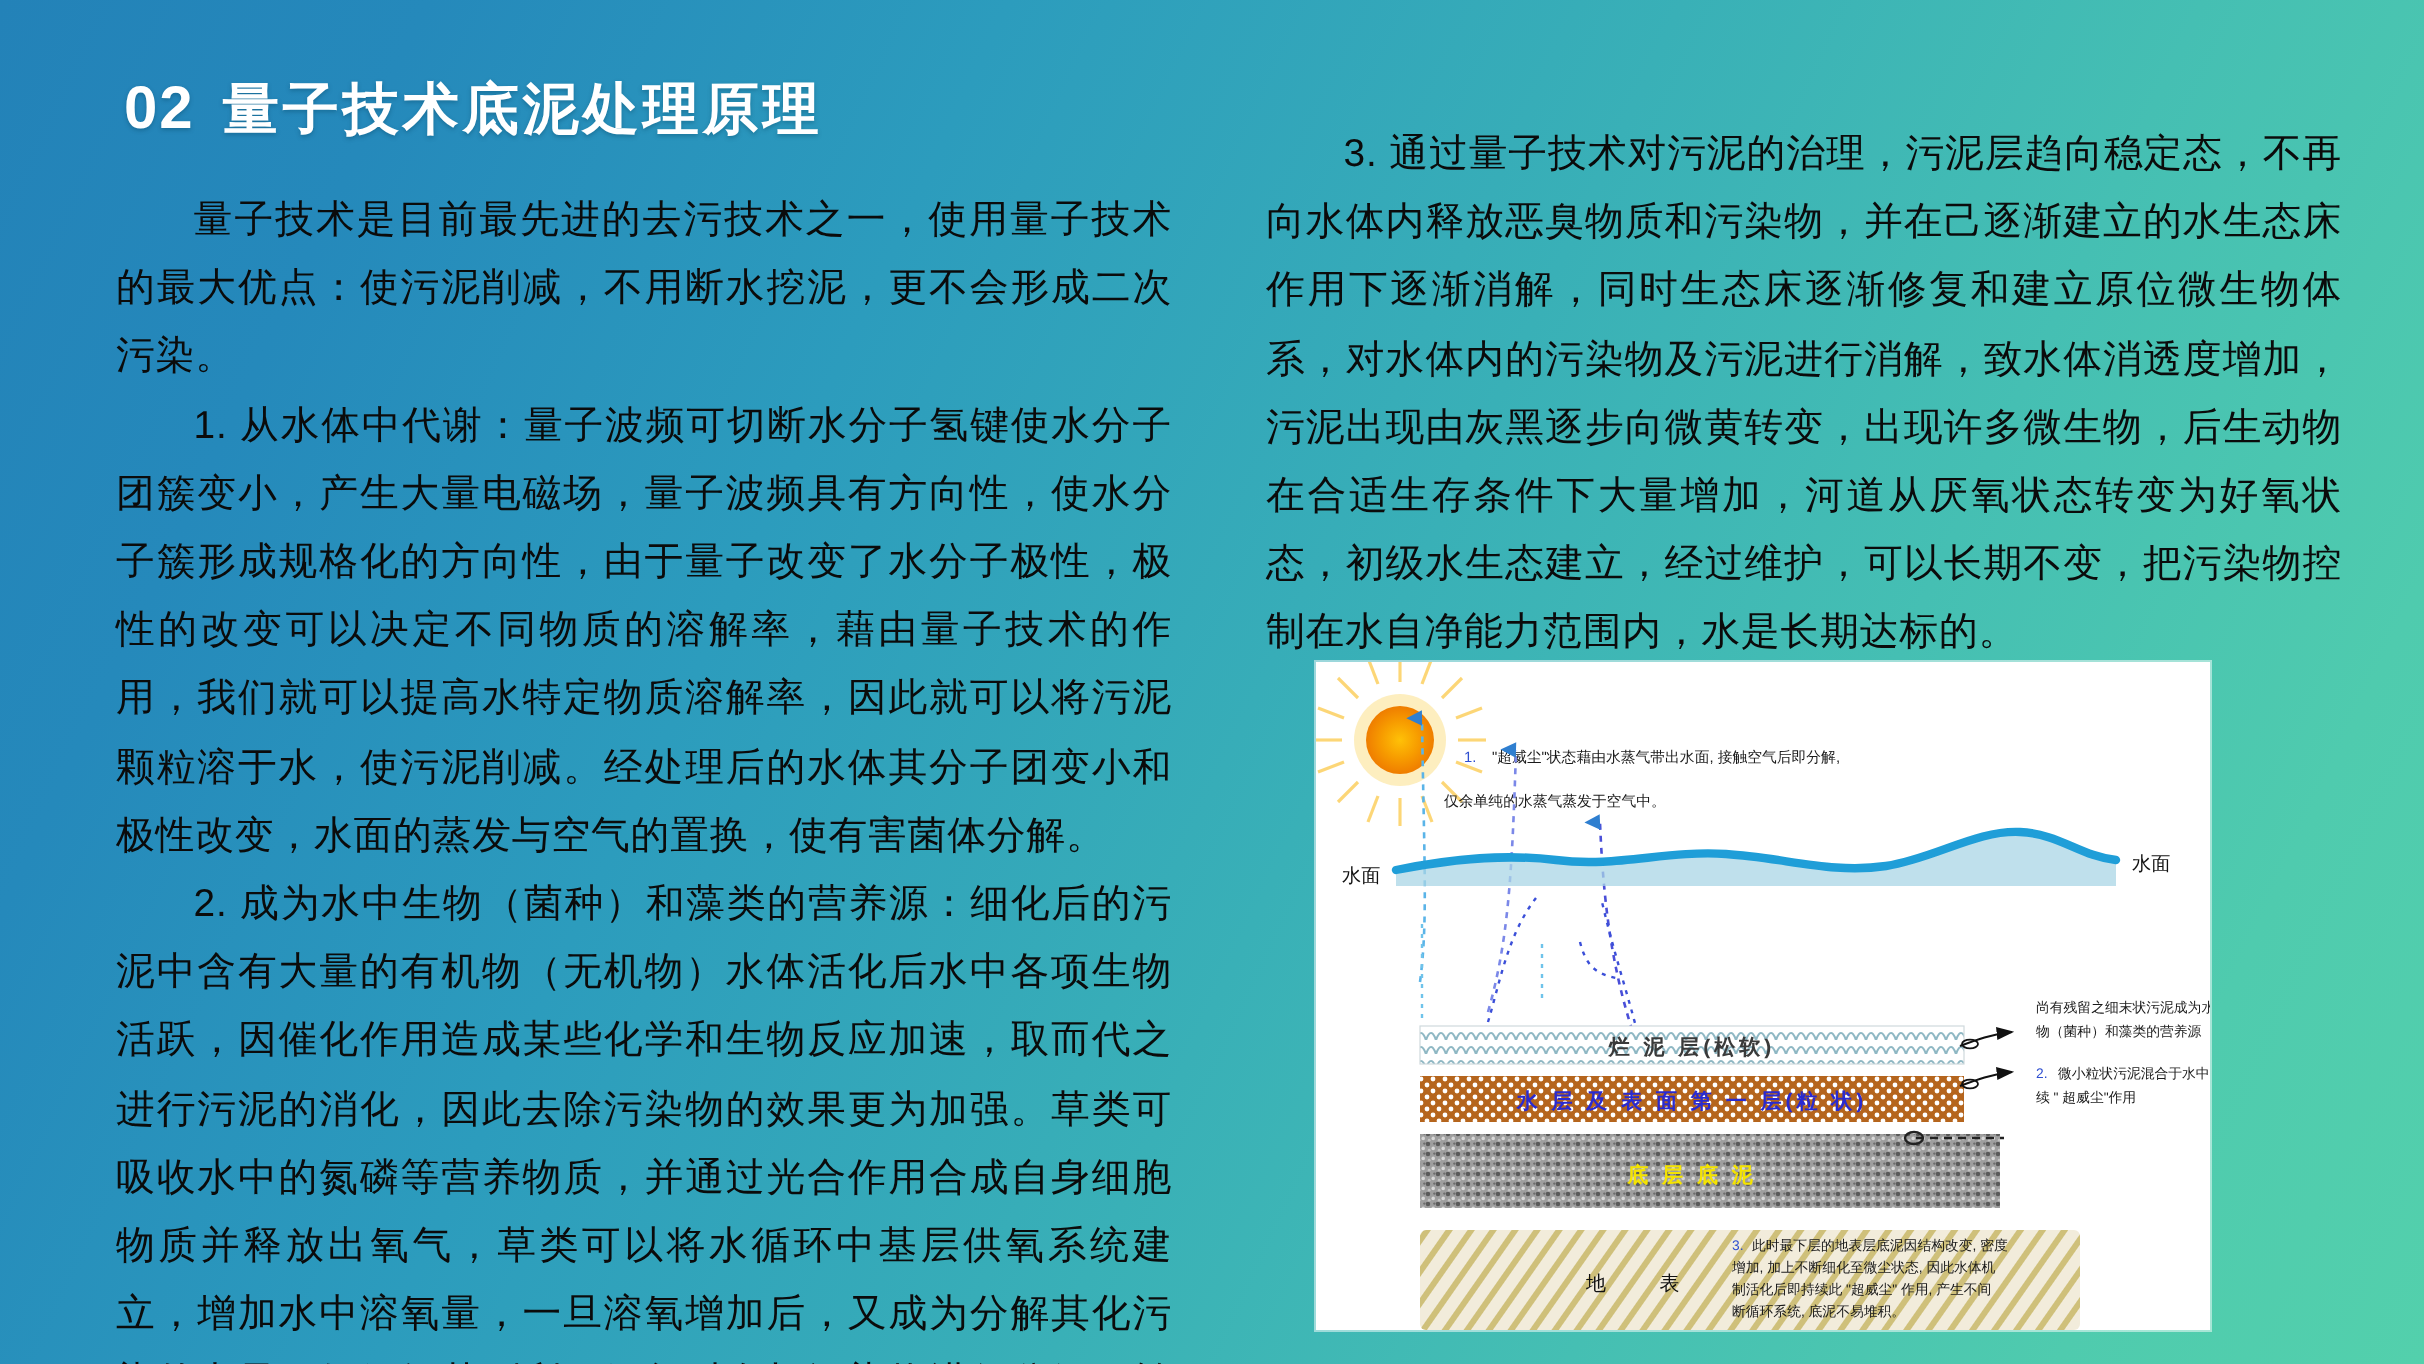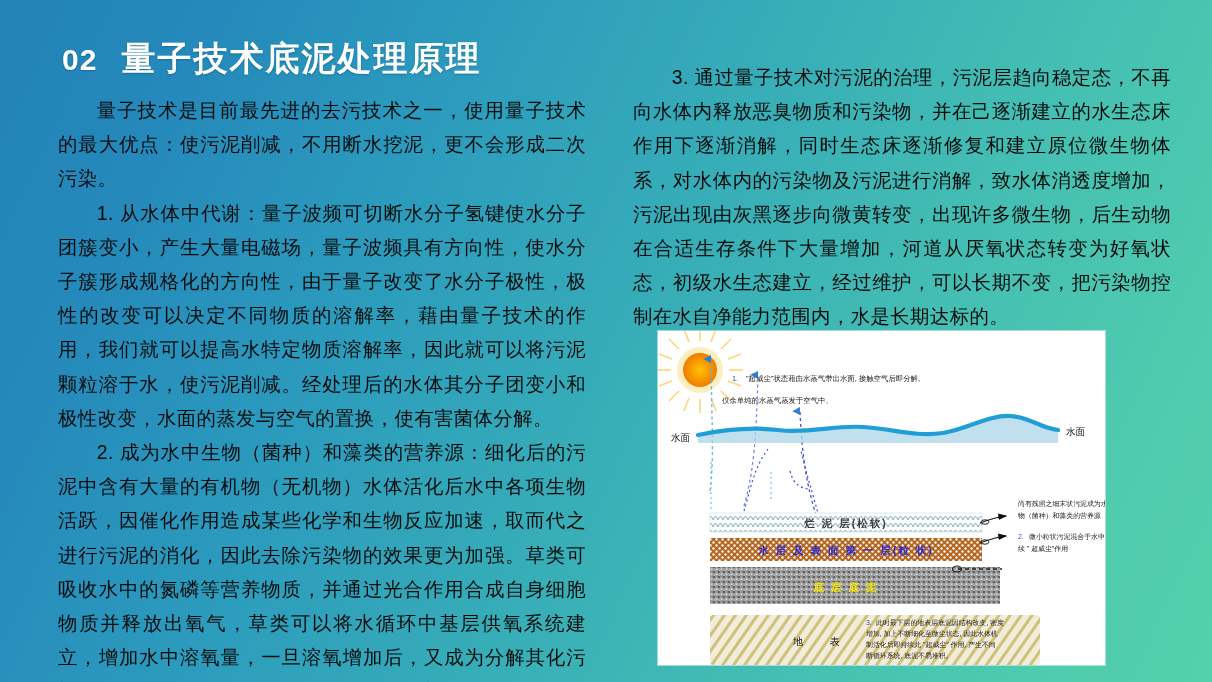--- a/index.html
+++ b/index.html
@@ -8,27 +8,27 @@
     font-family:"Liberation Sans","DejaVu Sans",sans-serif;
   }
   #slide{
     position:relative;width:1212px;height:682px;
     background:linear-gradient(115deg,#2382b8 0%,#2589bb 14%,#2c9cbd 33%,#39b0b7 55%,#45bfb3 72%,#4fcbae 88%,#53d0ac 100%);
     overflow:hidden;
   }
   
   #title-bar{
     position:absolute;left:62px;top:36px;
-    display:flex;align-items:baseline;gap:24px;
+    display:flex;align-items:baseline;gap:14px;
     color:#ffffff;
     font-weight:bold;
     text-shadow:0 1px 2px rgba(0,60,90,.35);
   }
   #title-num{font-size:30px;letter-spacing:1px;}
-  #title-text{font-size:34px;letter-spacing:2px;}
+  #title-text{font-size:28px;letter-spacing:2px;}
 
   
   .col{
     position:absolute;
     color:#0b0b0b;
     font-size:19.4px;
     line-height:34.2px;
     letter-spacing:0.4px;
     text-align:justify;
     text-justify:inter-ideograph;

